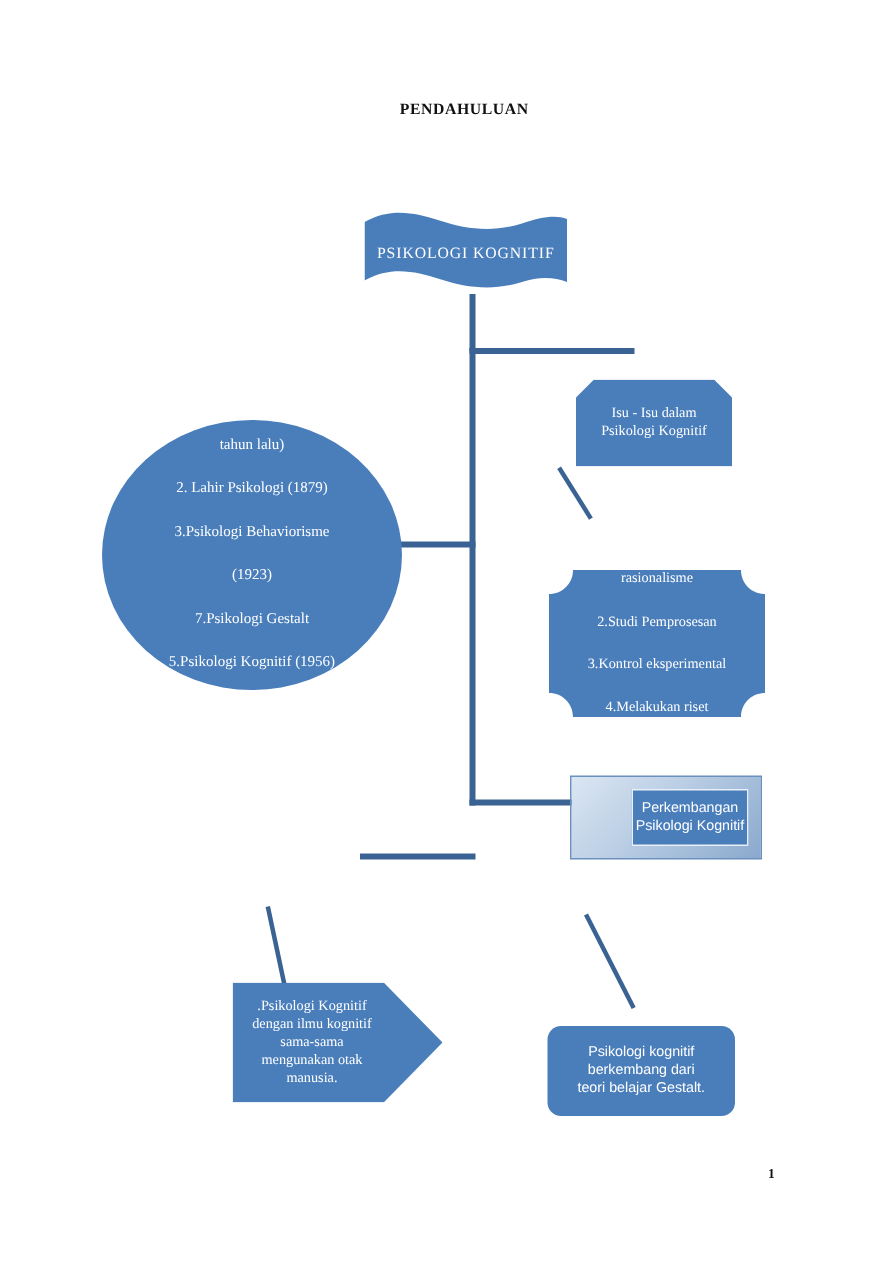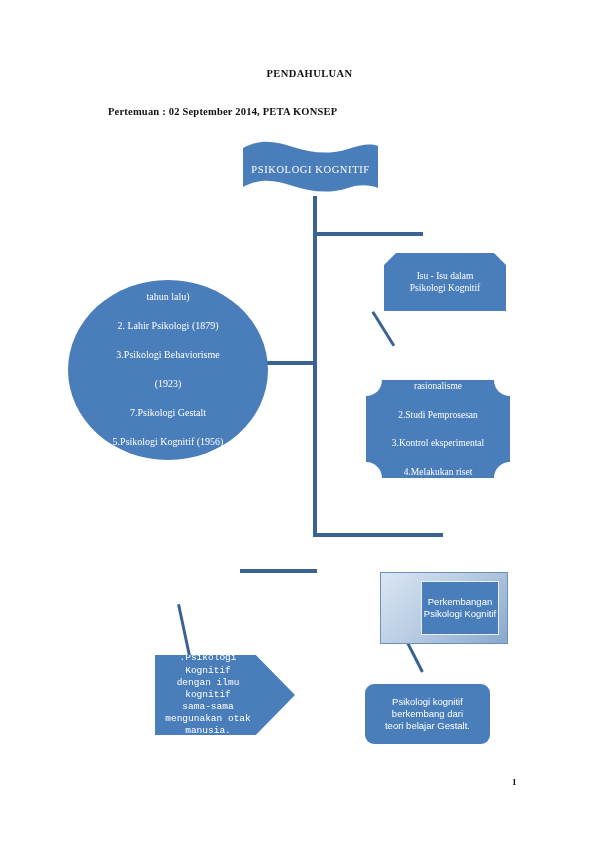--- a/index.html
+++ b/index.html
@@ -160,21 +160,20 @@
   .f-serif { font-family: "Liberation Serif", serif; }
   .f-sans  { font-family: "Liberation Sans", sans-serif; }
 </style>
 </head>
 <body>
 
 <div class="page">
 
   <div class="doc-title">PENDAHULUAN</div>
 
-  <div class="doc-subtitle">Pertemuan : 02 September 2014, PETA KONSEP</div>
 
   <div class="page-number">1</div>
 
   <div class="conn" style="left:313px; top:196px; width:4px; height:38px;"></div>
 
   <div class="conn" style="left:313px; top:232px; width:4px; height:305px;"></div>
 
   <div class="conn" style="left:313px; top:232px; width:110px; height:4px;"></div>
 
   <div class="conn" style="left:266px; top:361px; width:51px; height:4px;"></div>
@@ -202,50 +201,50 @@
     <span class="txt" style="padding:0 14px;"><span>1. Proses Mental (2000</span><br>
 <span>tahun lalu)</span><br>
 <span>2. Lahir Psikologi (1879)</span><br>
 <span>3.Psikologi Behaviorisme</span><br>
 <span>(1923)</span><br>
 <span>7.Psikologi Gestalt</span><br>
 <span>5.Psikologi Kognitif (1956)</span><br>
 <span>6.Indonesia (1990-an)</span></span>
   </div>
 
-  <div class="node shape-snip-top f-serif" style="left:384px; top:253px; width:122px; height:58px; font-size:9.5px;">
+  <div class="node shape-snip-top f-serif" style="left:384px; top:253px; width:104px; height:58px; font-size:9.5px;">
     <span class="txt">Isu - Isu dalam
 Psikologi Kognitif</span>
   </div>
 
   <div class="shape-plaque node f-serif" style="left:366px; top:349px; width:144px; height:98px; font-size:9.5px; line-height:1.5;">
     <svg class="plaquebg" viewBox="0 0 144 98" preserveAspectRatio="none">
       <path d="M0,0 L144,0 L144,98 L0,98 Z
                M0,0 L0,0" fill="none"></path>
       <path d="M16,0 L128,0 C128,9 135,16 144,16 L144,82 C135,82 128,89 128,98
                L16,98 C16,89 9,82 0,82 L0,16 C9,16 16,9 16,0 Z" fill="#4a7ebb"></path>
     </svg>
     <span class="txt" style="text-align:center; color:#ffffff; padding:0 8px;"><span>1.Menggunakan</span><br>
 <span>rasionalisme</span><br>
 <span>2.Studi Pemprosesan</span><br>
 <span>3.Kontrol eksperimental</span><br>
 <span>4.Melakukan riset</span><br>
 <span>penelitian</span></span>
   </div>
 
 
-  <div class="node shape-arrow f-serif" style="left:155px; top:655px; width:140px; height:80px; font-size:9.5px;font-family:Liberation Mono, monospace;">
+  <div class="node shape-arrow f-serif" style="left:155px; top:655px; width:140px; height:80px; font-size:9.5px;">
     <span class="txt" style="padding-right:34px;">.Psikologi Kognitif
 dengan ilmu kognitif
 sama-sama
 mengunakan otak
 manusia.</span>
   </div>
 
-  <div class="shape-bevel" style="position:absolute; left:380px; top:572px; width:128px; height:72px; box-sizing:border-box;padding-left:40px;">
+  <div class="shape-bevel" style="position:absolute; left:380px; top:517px; width:128px; height:56px; box-sizing:border-box;padding-left:40px;">
     <div class="inner">
       <span class="txt f-sans" style="color:#ffffff; font-size:9.5px; text-align:center; line-height:1.3; white-space:pre-line;">Perkembangan
 Psikologi Kognitif</span>
     </div>
   </div>
 
   <div class="node shape-round f-sans" style="left:365px; top:684px; width:125px; height:60px; font-size:9.5px;">
     <span class="txt">Psikologi kognitif
 berkembang dari
 teori belajar Gestalt.</span>

